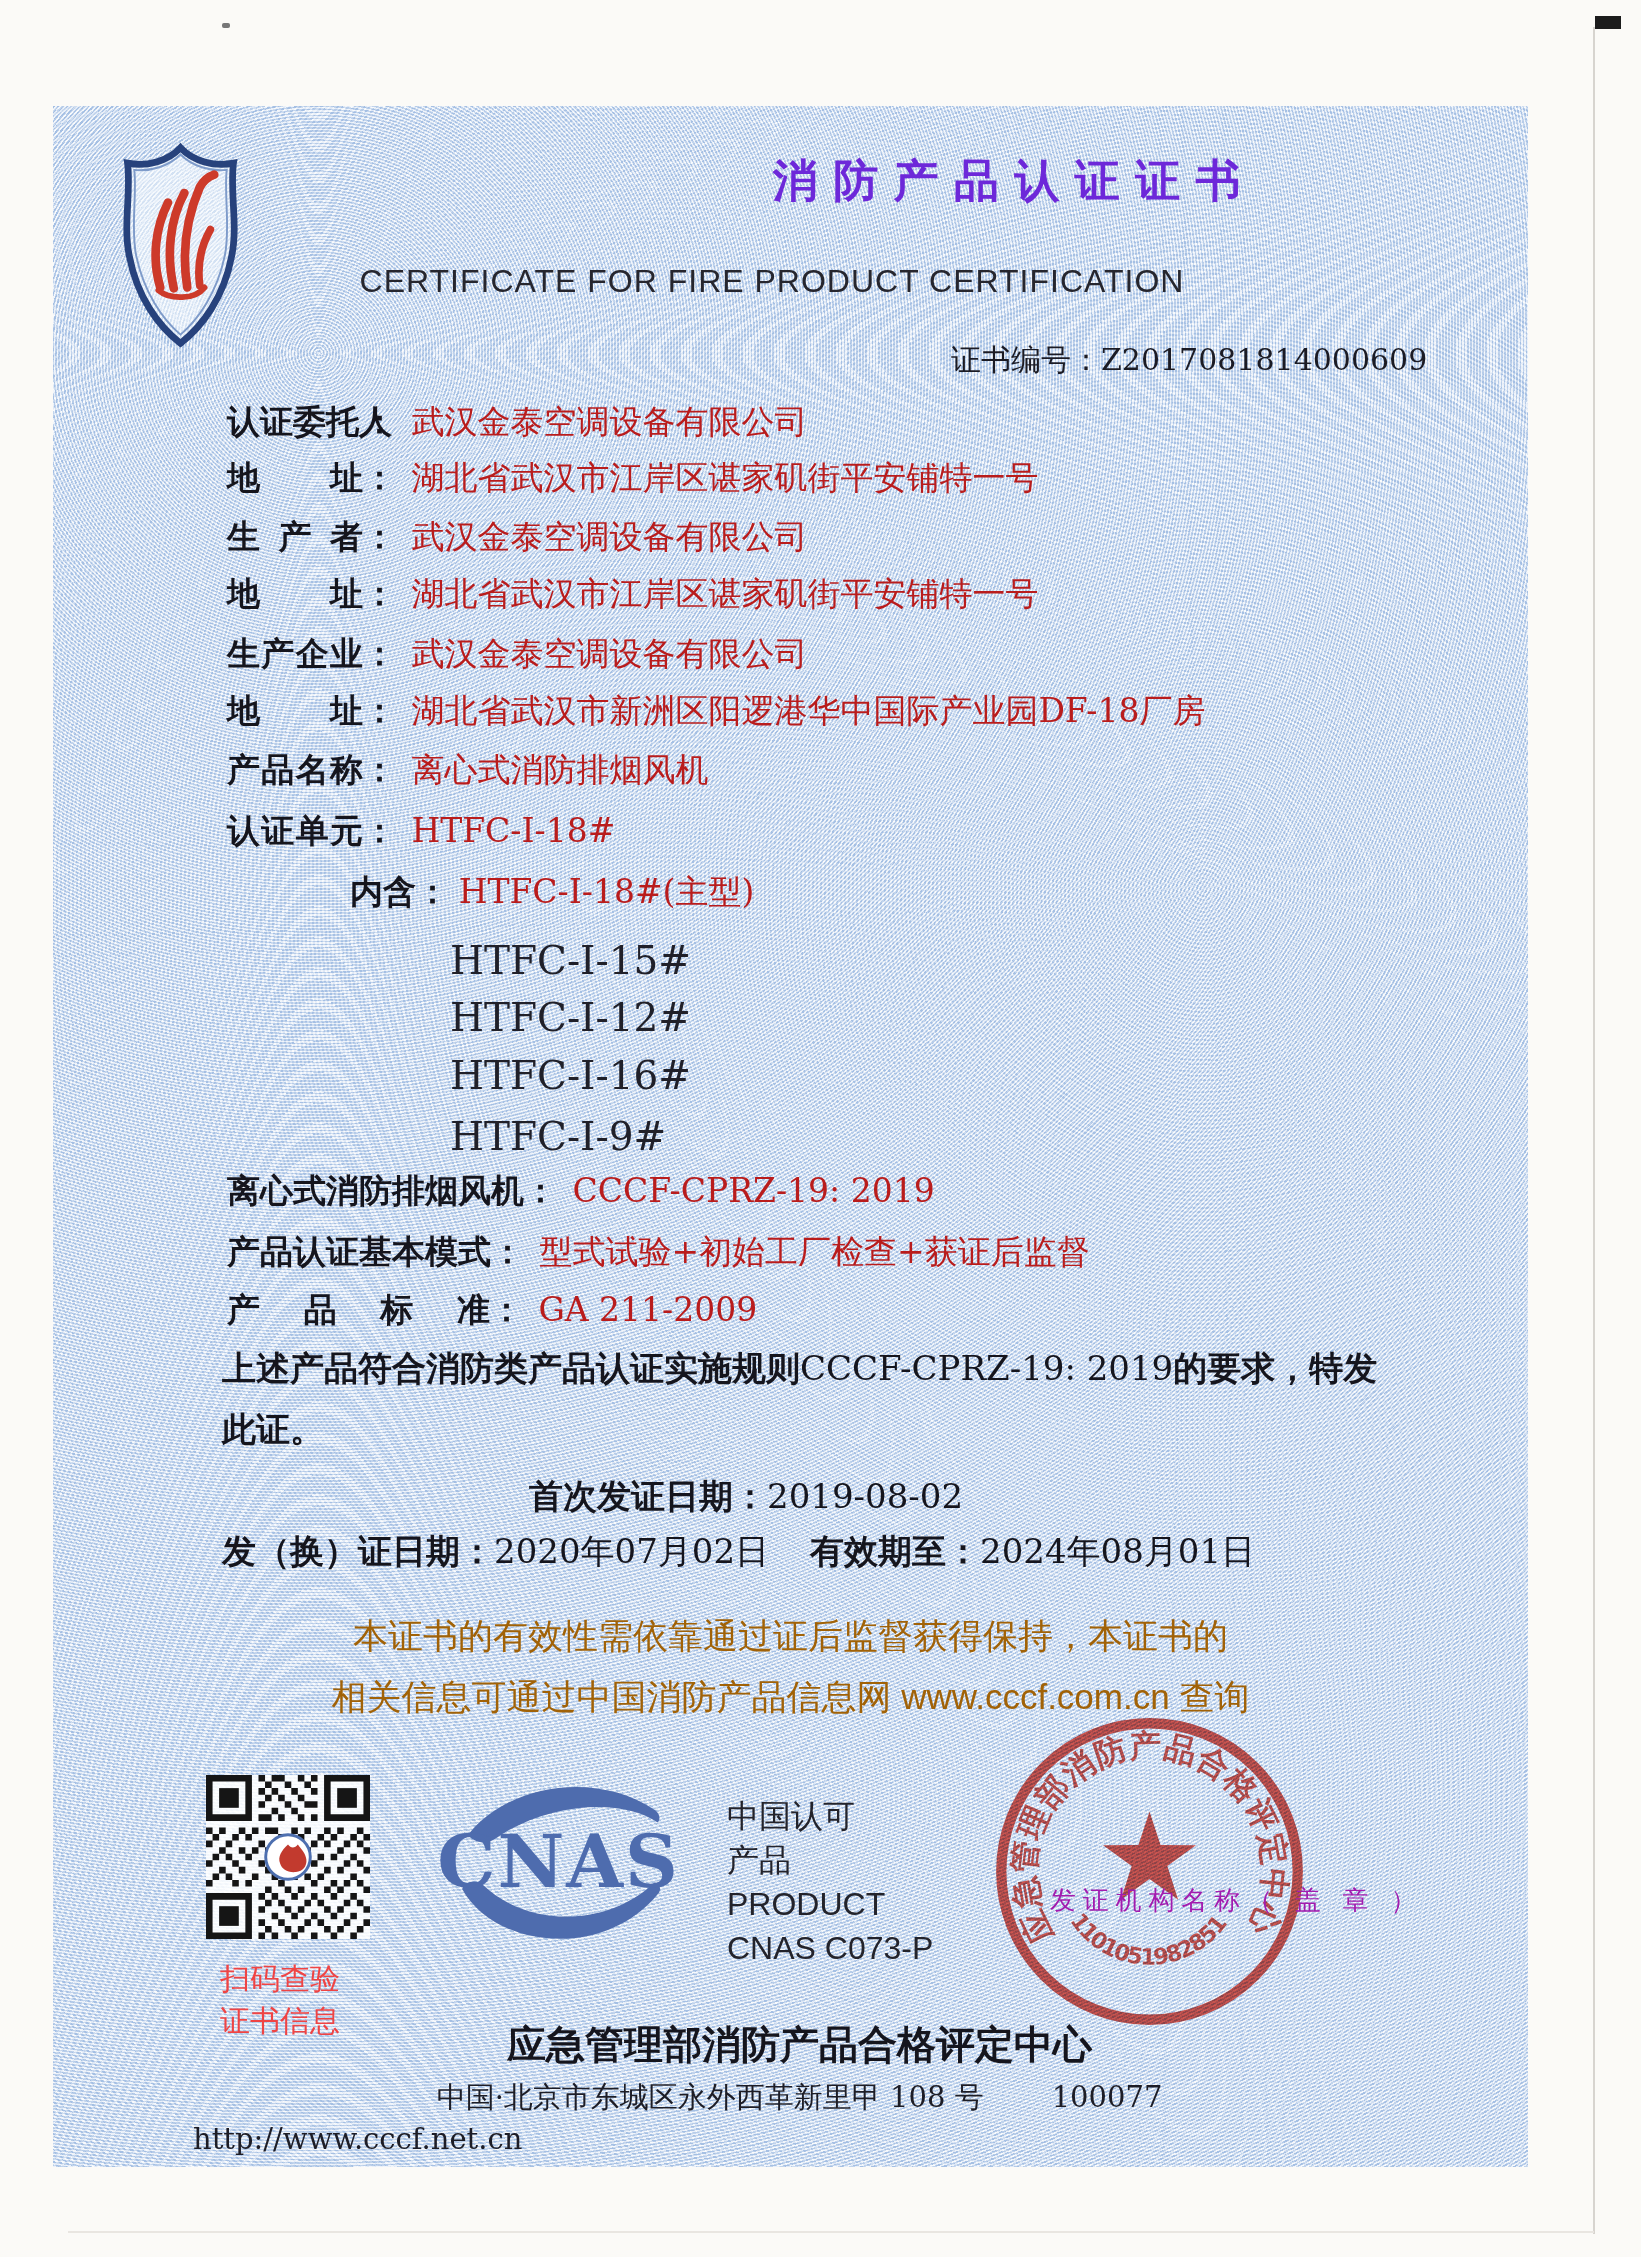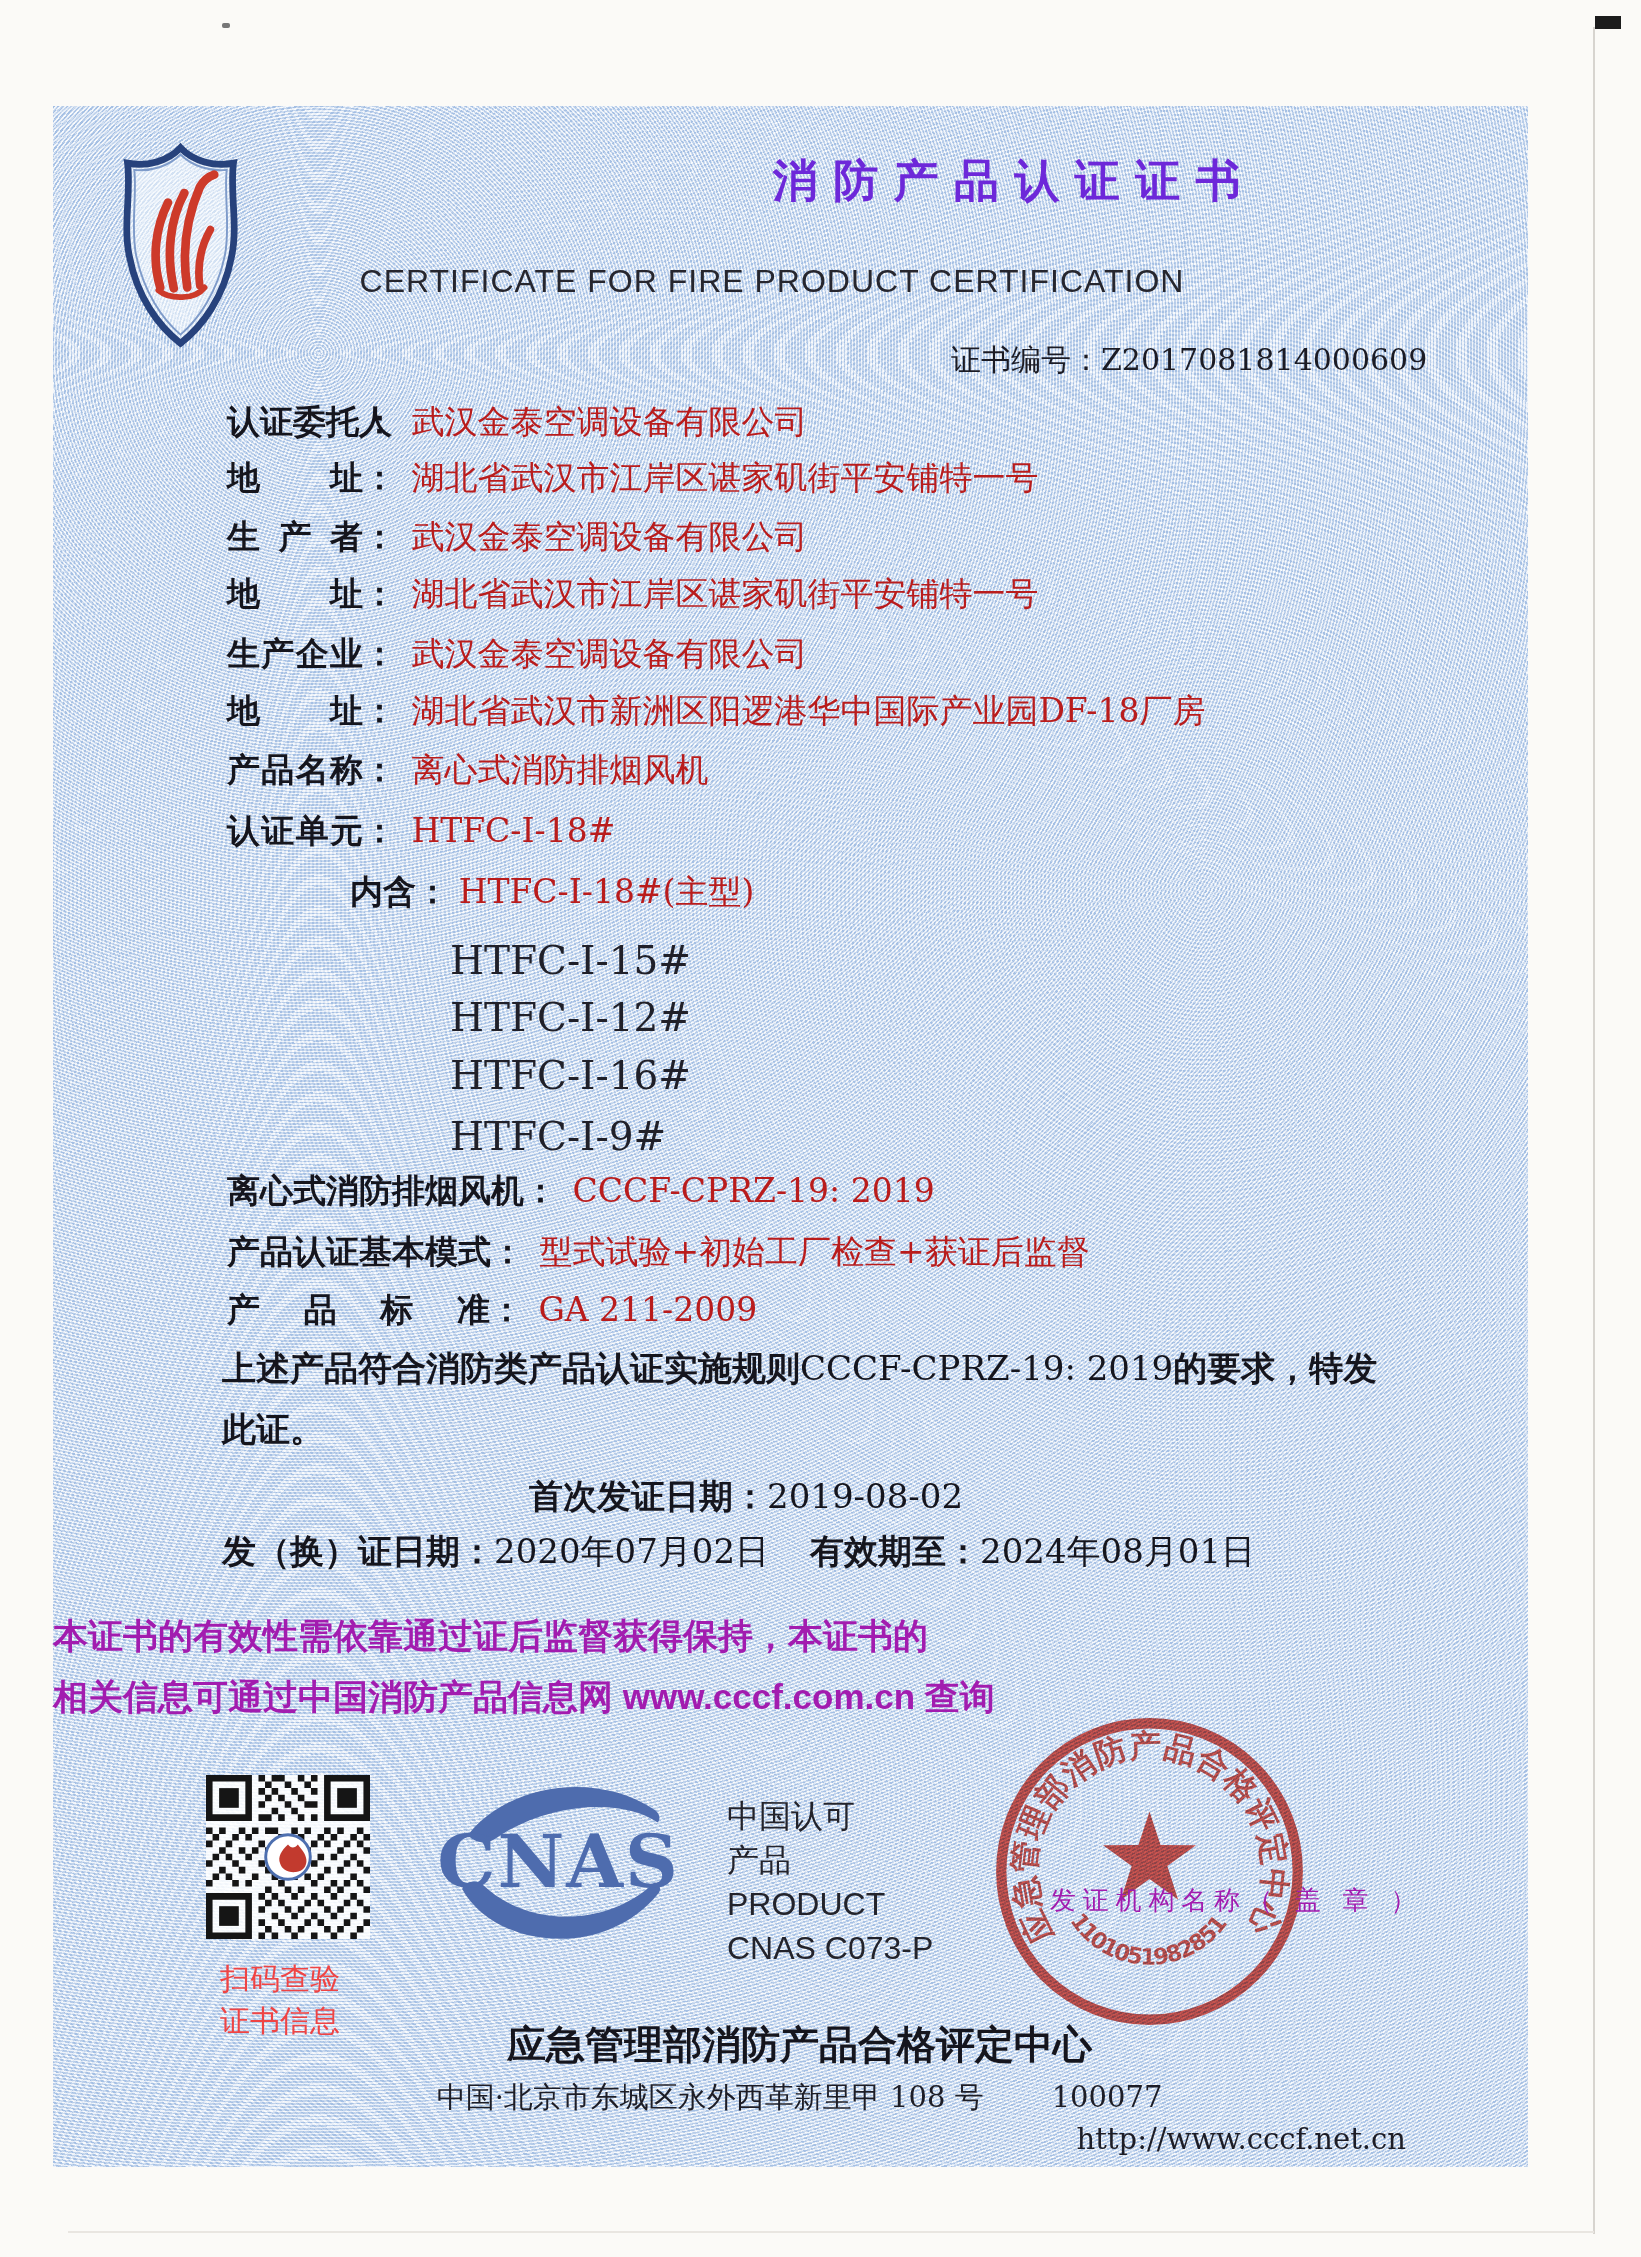--- a/index.html
+++ b/index.html
@@ -21,32 +21,32 @@
   .lab{display:inline-block;font-weight:700;vertical-align:top}
   .lab.j{width:136px;text-align:justify;text-align-last:justify}
   .lab.j4{width:263px;text-align:justify;text-align-last:justify}
   .colon{font-weight:700}
   .val{font-family:"DejaVu Serif","Liberation Serif",serif;margin-left:15.4px;color:#b91c1c}
   .model{position:absolute;left:450px;white-space:nowrap;font-size:39px;
          font-family:"DejaVu Serif","Liberation Serif",serif;color:#202029}
   .stmt{position:absolute;left:222px;white-space:nowrap;font-size:34px;color:#15151d}
   .stmt .b{font-weight:700}
   .stmt .s{font-family:"DejaVu Serif","Liberation Serif",serif}
-  .center-line{position:absolute;left:53px;width:1475px;text-align:left;white-space:nowrap;
-               font-size:35px;font-weight:700;color:#a21caf}
+  .center-line{position:absolute;left:53px;width:1475px;text-align:center;white-space:nowrap;
+               font-size:35px;font-weight:400;color:#a16207}
   .qr-cap{left:220px;top:1958px;font-size:30px;line-height:42px;
           font-family:"DejaVu Serif","Liberation Serif",serif;color:#ef4444}
   .accr{left:727px;top:1794px;font-size:32px;line-height:44px;color:#23232b}
   .accr .cn{font-family:"DejaVu Serif","Liberation Serif",serif}
   .stamp-overlay{left:1050px;top:1883px;font-size:26px;letter-spacing:6.8px;white-space:nowrap;
                  font-family:"DejaVu Serif","Liberation Serif",serif;color:#a21caf;z-index:6}
   .footer-org{left:193px;top:2018px;width:1213px;text-align:center;font-size:39px;font-weight:700;color:#15151d}
   .footer-line{left:193px;top:2078px;width:1213px;text-align:center;font-size:29px;
                font-family:"DejaVu Serif","Liberation Serif",serif;color:#1d1d26;white-space:nowrap}
-  .footer-url{left:193px;top:2122px;width:1213px;text-align:right;font-size:29px;
+  .footer-url{left:193px;top:2122px;width:1213px;text-align:left;font-size:29px;
               font-family:"DejaVu Serif","Liberation Serif",serif;color:#1d1d26}
   .postal{margin-left:68px}
   
   .artifact-bar{left:1595px;top:16.4px;width:26px;height:12.6px;background:#1c1c1c}
   .artifact-speck{left:222px;top:23px;width:7.7px;height:4.8px;background:#777;border-radius:1.9px}
   .artifact-vline{left:1593px;top:27px;width:1.9px;height:2207px;background:#d7d4cf}
   .artifact-hline{left:68px;top:2231px;width:1526px;height:1.9px;background:#e9e6e1}
   svg{display:block}
 </style>
 </head>

